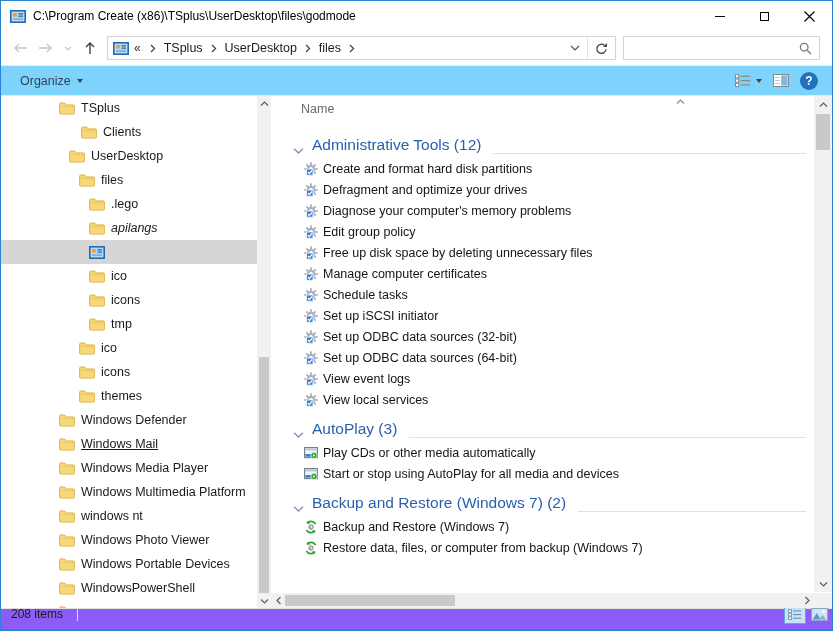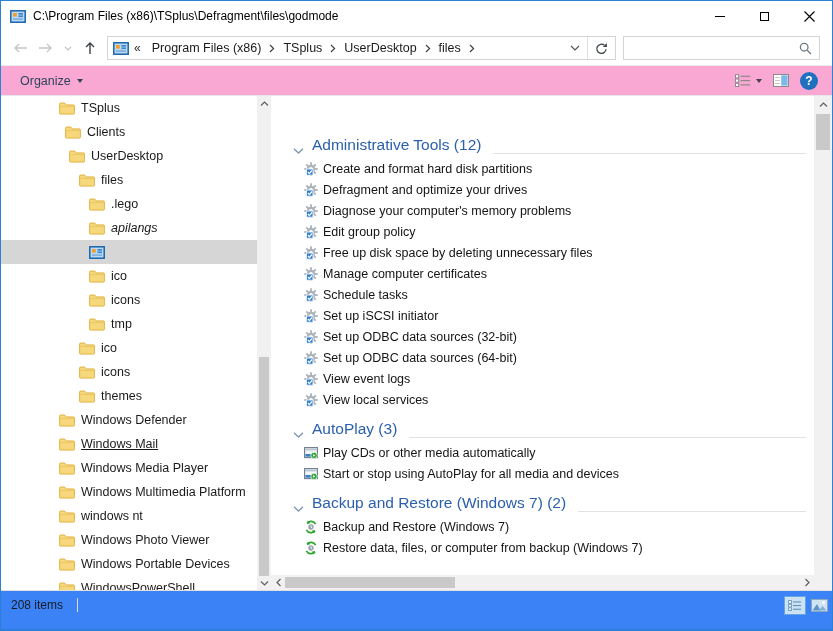--- a/index.html
+++ b/index.html
@@ -28,21 +28,21 @@
   .crumbs { display:flex; align-items:center; height:100%; }
   .crumb { font-size:12.5px; color:#1a1a1a; padding:0 5px; height:100%; display:flex; align-items:center; }
   .crumb-sep { margin:0 3px; }
   .addr-right { margin-left:auto; display:flex; align-items:center; height:100%; }
   .addr-chev { width:24px; height:100%; display:flex; align-items:center; justify-content:center; background:none; border:none; }
   .refresh-btn { width:28px; height:100%; display:flex; align-items:center; justify-content:center; background:none; border:none; border-left:1px solid #e2e2e2; }
   .searchbox { width:197px; height:24px; border:1px solid #d4d4d4; margin-left:7px; display:flex; align-items:center; background:#fff; }
   .searchbox input { flex:1; border:none; outline:none; height:100%; padding:0 6px; font-size:12px; font-family:"Liberation Sans",sans-serif; }
   .searchbox .mag { margin-right:7px; display:flex; }
   
-  .toolbar { height:31px; flex:0 0 auto; background:#f9a8d4; border-top:1px solid #ebecee; border-bottom:1px solid #e6e7e9; display:flex; align-items:center; padding:0 14px 0 10px; }
+  .toolbar { height:31px; flex:0 0 auto; background:#7dd3fc; border-top:1px solid #ebecee; border-bottom:1px solid #e6e7e9; display:flex; align-items:center; padding:0 14px 0 10px; }
   .organize { display:flex; align-items:center; gap:6px; background:none; border:none; padding:4px 9px; font-size:12.5px; color:#30435a; font-family:"Liberation Sans",sans-serif; }
   .caret-solid { width:0; height:0; border-left:3.5px solid transparent; border-right:3.5px solid transparent; border-top:4px solid #30435a; }
   .tb-right { margin-left:auto; display:flex; align-items:center; gap:11px; }
   .tb-btn { background:none; border:none; display:flex; align-items:center; gap:5px; }
   .help-btn { width:18px; height:18px; border-radius:50%; background:#2170bf; color:#fff; font-size:12px; font-weight:bold; border:none; display:flex; align-items:center; justify-content:center; font-family:"Liberation Sans",sans-serif; }
   
   .body { flex:1; display:flex; position:relative; overflow:hidden; }
   
   .sidebar { width:270px; flex:0 0 auto; position:relative; overflow:hidden; }
   .tree { position:absolute; top:0; left:0; right:14px; bottom:0; overflow:hidden; }
@@ -72,21 +72,21 @@
   .group[data-icon="admin"] .gi-admin { display:block; }
   .group[data-icon="autoplay"] .gi-autoplay { display:block; }
   .group[data-icon="backup"] .gi-backup { display:block; }
   .main .sb-v { height:496px; width:18px; }
   .main .sb-v .sb-arrow { height:16px; }
   .sb-h { position:absolute; bottom:0; left:0; right:18px; height:15px; background:#f1f1f1; }
   .sb-h .sb-arrow-h { position:absolute; top:0; bottom:0; width:14px; display:flex; align-items:center; justify-content:center; background:#f1f1f1; border:none; }
   .sb-h .sb-thumb-h { position:absolute; top:2px; bottom:2px; background:#c9c9c9; }
   .scroll-corner { position:absolute; right:0; bottom:0; width:18px; height:15px; background:#f1f1f1; }
   
-  .statusbar { height:39px; flex:0 0 auto; border-top:1px solid #e0e0e0; display:flex; align-items:center; padding:0 2px 10px 10px; background:#3b82f6; }
+  .statusbar { height:21px; flex:0 0 auto; border-top:1px solid #e0e0e0; display:flex; align-items:center; padding:0 2px 10px 10px; background:#8b5cf6; }
   .status-count { font-size:12px; color:#1b1b1b; }
   .status-div { width:1px; height:14px; background:#dcdcdc; margin-left:14px; }
   .view-toggles { margin-left:auto; display:flex; align-items:center; gap:2px; }
   .vt-btn { width:22px; height:19px; display:flex; align-items:center; justify-content:center; background:none; border:1px solid transparent; }
   .vt-btn.selected { background:#cbe2f5; border-color:#66a7dd; }
 </style>
 </head>
 <body>
 
 <div class="window">
@@ -94,21 +94,21 @@
   <div class="titlebar">
     <span class="app-ico">
       <svg width="16" height="13" viewBox="0 0 16 13">
         <rect x="0.8" y="0.8" width="14.4" height="11.4" fill="#bcd9f2" stroke="#1964ad" stroke-width="1.5"></rect>
         <rect x="3" y="3" width="3.8" height="3.6" fill="#efa02c"></rect>
         <rect x="8.4" y="3" width="4.6" height="1.7" fill="#3b87d0"></rect>
         <rect x="8.4" y="5.4" width="4.6" height="1.7" fill="#3b87d0"></rect>
         <rect x="3" y="8.2" width="10" height="1.8" fill="#82b3e0"></rect>
       </svg>
     </span>
-    <span class="title-text">C:\Program Files (x86)\TSplus\Defragment\files\godmode</span>
+    <span class="title-text">C:\Program Create (x86)\TSplus\UserDesktop\files\godmode</span>
     <div class="caption-btns">
       <button class="cap-btn cap-min">
           <i></i>
         </button>
       <button class="cap-btn cap-max">
           <i></i>
         </button>
       <button class="cap-btn cap-close">
         <svg width="11" height="11" viewBox="0 0 11 11">
             <path d="M0.5 0.5 L10.5 10.5 M10.5 0.5 L0.5 10.5" stroke="#000" stroke-width="1.1"></path>
@@ -143,23 +143,20 @@
         <svg width="16" height="13" viewBox="0 0 16 13">
           <rect x="0.8" y="0.8" width="14.4" height="11.4" fill="#bcd9f2" stroke="#1964ad" stroke-width="1.5"></rect>
           <rect x="3" y="3" width="3.8" height="3.6" fill="#efa02c"></rect>
           <rect x="8.4" y="3" width="4.6" height="1.7" fill="#3b87d0"></rect>
           <rect x="8.4" y="5.4" width="4.6" height="1.7" fill="#3b87d0"></rect>
           <rect x="3" y="8.2" width="10" height="1.8" fill="#82b3e0"></rect>
         </svg>
       </span>
       <span class="crumb-prefix">«</span>
       <span class="crumbs">
-  <span class="crumb">
-            <span class="crumb-label">Program Files (x86)</span>
-          </span>
   <svg class="crumb-sep" width="6" height="9" viewBox="0 0 6 9">
             <path d="M1 1 L4.6 4.5 L1 8" fill="none" stroke="#3c4147" stroke-width="1.2"></path>
           </svg>
 
   <span class="crumb">
             <span class="crumb-label">TSplus</span>
           </span>
   <svg class="crumb-sep" width="6" height="9" viewBox="0 0 6 9">
             <path d="M1 1 L4.6 4.5 L1 8" fill="none" stroke="#3c4147" stroke-width="1.2"></path>
           </svg>
@@ -248,21 +245,21 @@
           <div class="tree-row" data-icon="folder" style="padding-left: 58px;">
     <span class="t-icon">
       <svg class="svg-folder" width="16" height="13" viewBox="0 0 16 13">
         <path d="M0.6 2.2 Q0.6 1 1.8 1 H5.7 L7.2 2.9 H14.3 Q15.4 2.9 15.4 4 V11 Q15.4 12.1 14.3 12.1 H1.8 Q0.6 12.1 0.6 11 Z" fill="#f7d77c" stroke="#dfae35" stroke-width="0.9"></path>
         <path d="M0.8 4.5 H15.2" stroke="#ecc75e" stroke-width="0.9"></path>
       </svg>
 
     </span>
     <span class="t-label">TSplus</span>
   </div>
-          <div class="tree-row" data-icon="folder" style="padding-left: 64px;">
+          <div class="tree-row" data-icon="folder" style="padding-left: 80px;">
     <span class="t-icon">
       <svg class="svg-folder" width="16" height="13" viewBox="0 0 16 13">
         <path d="M0.6 2.2 Q0.6 1 1.8 1 H5.7 L7.2 2.9 H14.3 Q15.4 2.9 15.4 4 V11 Q15.4 12.1 14.3 12.1 H1.8 Q0.6 12.1 0.6 11 Z" fill="#f7d77c" stroke="#dfae35" stroke-width="0.9"></path>
         <path d="M0.8 4.5 H15.2" stroke="#ecc75e" stroke-width="0.9"></path>
       </svg>
 
     </span>
     <span class="t-label">Clients</span>
   </div>
           <div class="tree-row" data-icon="folder" style="padding-left: 68px;">
@@ -478,20 +475,26 @@
         <div class="sb-thumb" style="top:261px; height:236px;"></div>
         <button class="sb-arrow" style="bottom:0;">
           <svg width="9" height="5" viewBox="0 0 9 5">
               <path d="M1 0.5 L4.5 4 L8 0.5" fill="none" stroke="#5f5f5f" stroke-width="1.2"></path>
             </svg>
         </button>
       </div>
     </div>
 
     <div class="main">
+      <div class="col-header">
+        <span>Name</span>
+        <svg class="sort-chev" width="9" height="5" viewBox="0 0 9 5">
+            <path d="M1 4.5 L4.5 1 L8 4.5" fill="none" stroke="#8a8a8a" stroke-width="1.1"></path>
+          </svg>
+      </div>
       <div class="groups">
           <div class="group" data-icon="admin">
     <div class="group-heading">
       <svg class="gh-chev" width="11" height="6" viewBox="0 0 11 6">
                 <path d="M1 0.8 L5.5 5 L10 0.8" fill="none" stroke="#7d96b5" stroke-width="1.3"></path>
               </svg>
       <span class="gh-label">Administrative Tools (12)</span>
       <span class="gh-rule"></span>
     </div>
     <div class="g-items">

